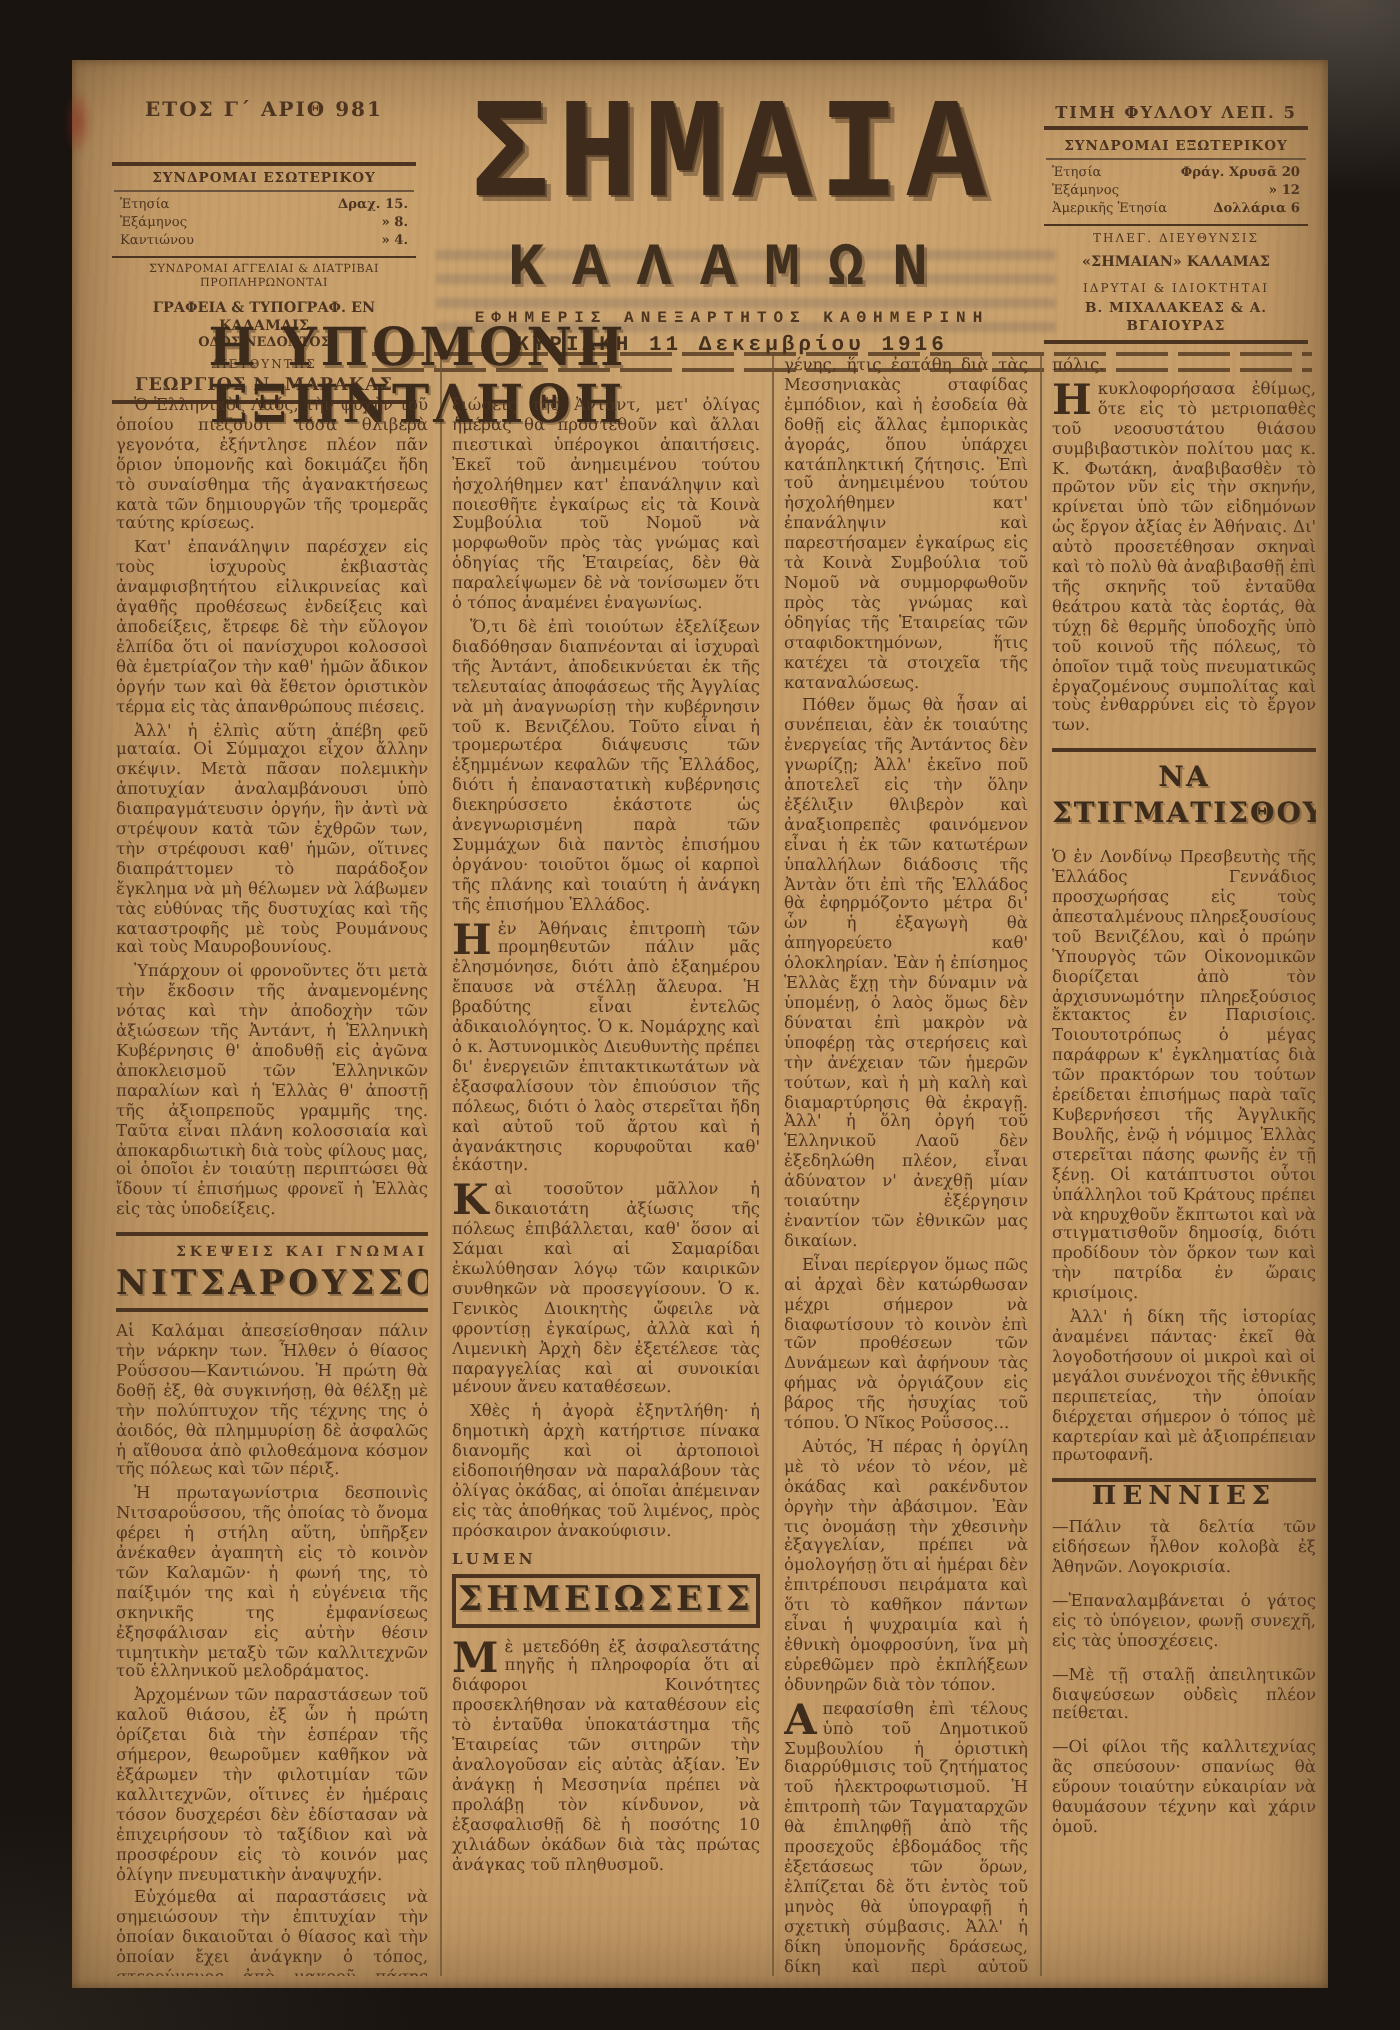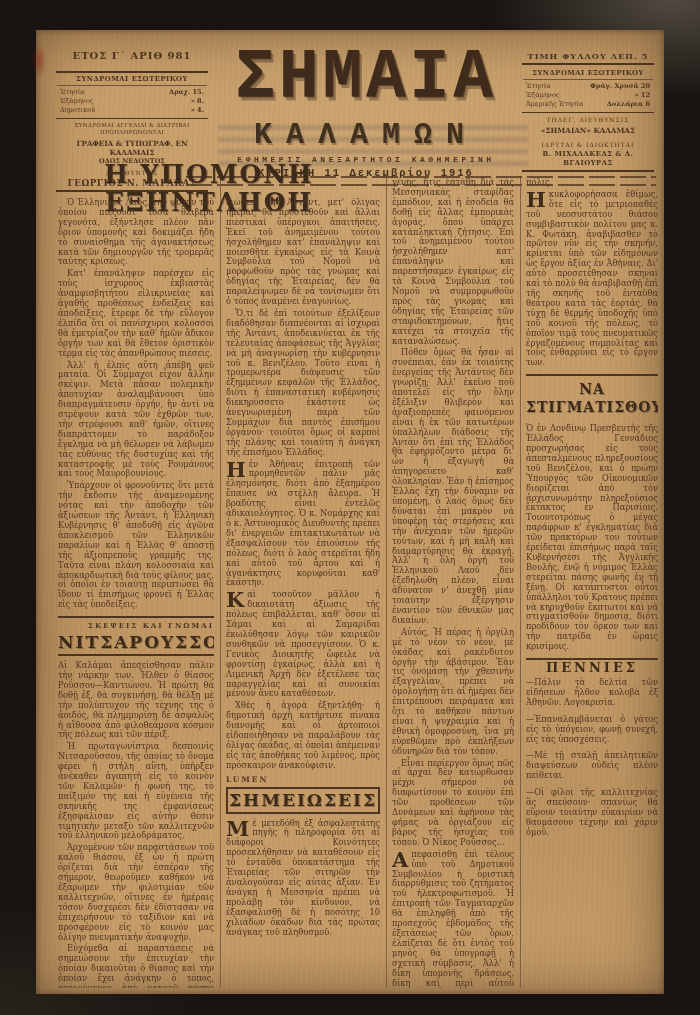--- a/index.html
+++ b/index.html
@@ -21,21 +21,21 @@
       #c69d69;
     box-shadow: inset 0 0 55px rgba(60,38,18,.55), inset 0 0 6px rgba(40,25,10,.5);
     color:#4c3420;
   }
   .smudge{position:absolute;left:-4px;top:14px;width:14px;height:34px;border-radius:50%;
     background:radial-gradient(ellipse at center, rgba(140,35,22,.55), rgba(0,0,0,0) 70%);filter:blur(1px);}
   .ghost{position:absolute;left:182px;top:88px;width:310px;height:48px;opacity:.16;filter:blur(1px);
     background:repeating-linear-gradient(0deg, rgba(30,40,70,.9) 0 5px, rgba(0,0,0,0) 5px 12px);}
   
   .hdr-box{position:absolute;font-size:6.5px;line-height:8.5px;text-align:center;}
-  .issue{font-size:10px;font-weight:bold;letter-spacing:1px;white-space:nowrap;margin-bottom:10px;}
+  .issue{font-size:10px;font-weight:bold;letter-spacing:1px;white-space:nowrap;margin-bottom:20px;}
   .subbox{border-top:2px solid #4c3420;border-bottom:1px solid #4c3420;padding:2px 1px 3px;}
   .subbox .bx-title{font-weight:bold;font-size:6.8px;letter-spacing:.5px;border-bottom:1px solid #6b543b;padding-bottom:2px;margin-bottom:2px;}
   .sub-row{display:flex;justify-content:space-between;padding:0 3px;font-size:6.6px;line-height:9px;}
   .sub-row .val{font-weight:bold;}
   .small-note{font-size:5.6px;line-height:7px;margin-top:3px;letter-spacing:.3px;}
   .office{font-weight:bold;font-size:7.2px;line-height:9px;margin-top:3px;}
   .role{font-size:6px;margin-top:3px;letter-spacing:1px;}
   .person{font-weight:bold;font-size:8.8px;letter-spacing:.5px;margin-top:1px;border-bottom:2px solid #4c3420;padding-bottom:3px;}
   .price{font-size:8.2px;font-weight:bold;letter-spacing:1px;border-bottom:2px solid #4c3420;padding-bottom:2px;margin-bottom:2px;white-space:nowrap;}
   .masthead{position:absolute;left:150px;top:16px;width:360px;text-align:center;font-family:Liberation Mono, monospace;}
@@ -83,21 +83,21 @@
       <div>
           <div class="sub-row">
             <span class="lbl">Ἐτησία</span>
             <span class="val">Δραχ. 15.</span>
           </div>
           <div class="sub-row">
             <span class="lbl">Ἑξάμηνος</span>
             <span class="val">» 8.</span>
           </div>
           <div class="sub-row">
-            <span class="lbl">Δημοτικοῦ</span>
+            <span class="lbl">Καντιώνου</span>
             <span class="val">» 4.</span>
           </div>
         </div>
     </div>
     <div class="small-note">ΣΥΝΔΡΟΜΑΙ ΑΓΓΕΛΙΑΙ &amp; ΔΙΑΤΡΙΒΑΙ</div>
     <div class="small-note" style="margin-top:0;">ΠΡΟΠΛΗΡΩΝΟΝΤΑΙ</div>
     <div class="office">ΓΡΑΦΕΙΑ &amp; ΤΥΠΟΓΡΑΦ. ΕΝ ΚΑΛΑΜΑΙΣ</div>
     <div class="office" style="margin-top:0;font-size:6.5px;">ΟΔΟΣ ΝΕΔΟΝΤΟΣ</div>
     <div class="role">ΔΙΕΥΘΥΝΤΗΣ</div>
     <div class="person">ΓΕΩΡΓΙΟΣ Ν. ΜΑΡΑΚΑΣ</div>
@@ -172,34 +172,35 @@
     <div class="sec-title boxed">ΣΗΜΕΙΩΣΕΙΣ</div>
     <div>
         <p class="para nodent"><span class="dc">Μ</span>ὲ μετεδόθη ἐξ ἀσφαλεστάτης πηγῆς ἡ πληροφορία ὅτι αἱ διάφοροι Κοινότητες προσεκλήθησαν νὰ καταθέσουν εἰς τὸ ἐνταῦθα ὑποκατάστημα τῆς Ἑταιρείας τῶν σιτηρῶν τὴν ἀναλογοῦσαν εἰς αὐτὰς ἀξίαν. Ἐν ἀνάγκῃ ἡ Μεσσηνία πρέπει νὰ προλάβῃ τὸν κίνδυνον, νὰ ἐξασφαλισθῇ δὲ ἡ ποσότης 10 χιλιάδων ὀκάδων διὰ τὰς πρώτας ἀνάγκας τοῦ πληθυσμοῦ.</p>
       </div>
   </div>
 
   <div class="col" style="left:356px;top:148px;width:122px;height:810px;">
     <div>
         <p class="para nodent">γένης, ἥτις ἐστάθη διὰ τὰς Μεσσηνιακὰς σταφίδας ἐμπόδιον, καὶ ἡ ἐσοδεία θὰ δοθῇ εἰς ἄλλας ἐμπορικὰς ἀγοράς, ὅπου ὑπάρχει κατάπληκτική ζήτησις. Ἐπὶ τοῦ ἀνημειμένου τούτου ἠσχολήθημεν κατ' ἐπανάληψιν καὶ παρεστήσαμεν ἐγκαίρως εἰς τὰ Κοινὰ Συμβούλια τοῦ Νομοῦ νὰ συμμορφωθοῦν πρὸς τὰς γνώμας καὶ ὁδηγίας τῆς Ἑταιρείας τῶν σταφιδοκτημόνων, ἥτις κατέχει τὰ στοιχεῖα τῆς καταναλώσεως.</p>
         <p class="para">Πόθεν ὅμως θὰ ἦσαν αἱ συνέπειαι, ἐὰν ἐκ τοιαύτης ἐνεργείας τῆς Ἀντάντος δὲν γνωρίζῃ; Ἀλλ' ἐκεῖνο ποῦ ἀποτελεῖ εἰς τὴν ὅλην ἐξέλιξιν θλιβερὸν καὶ ἀναξιοπρεπὲς φαινόμενον εἶναι ἡ ἐκ τῶν κατωτέρων ὑπαλλήλων διάδοσις τῆς Ἀντὰν ὅτι ἐπὶ τῆς Ἑλλάδος θὰ ἐφηρμόζοντο μέτρα δι' ὧν ἡ ἐξαγωγὴ θὰ ἀπηγορεύετο καθ' ὁλοκληρίαν. Ἐὰν ἡ ἐπίσημος Ἑλλὰς ἔχῃ τὴν δύναμιν νὰ ὑπομένῃ, ὁ λαὸς ὅμως δὲν δύναται ἐπὶ μακρὸν νὰ ὑποφέρῃ τὰς στερήσεις καὶ τὴν ἀνέχειαν τῶν ἡμερῶν τούτων, καὶ ἡ μὴ καλὴ καὶ διαμαρτύρησις θὰ ἐκραγῇ. Ἀλλ' ἡ ὅλη ὀργή τοῦ Ἑλληνικοῦ Λαοῦ δὲν ἐξεδηλώθη πλέον, εἶναι ἀδύνατον ν' ἀνεχθῇ μίαν τοιαύτην ἐξέργησιν ἐναντίον τῶν ἐθνικῶν μας δικαίων.</p>
+        <p class="para">Εἶναι περίεργον ὅμως πῶς αἱ ἀρχαὶ δὲν κατώρθωσαν μέχρι σήμερον νὰ διαφωτίσουν τὸ κοινὸν ἐπὶ τῶν προθέσεων τῶν Δυνάμεων καὶ ἀφήνουν τὰς φήμας νὰ ὀργιάζουν εἰς βάρος τῆς ἡσυχίας τοῦ τόπου. Ὁ Νῖκος Ροΰσσος...</p>
         <p class="para">Αὐτός, Ἡ πέρας ἡ ὀργίλη μὲ τὸ νέον τὸ νέον, μὲ ὀκάδας καὶ ρακένδυτον ὀργὴν τὴν ἀβάσιμον. Ἐὰν τις ὀνομάσῃ τὴν χθεσινὴν ἐξαγγελίαν, πρέπει νὰ ὁμολογήσῃ ὅτι αἱ ἡμέραι δὲν ἐπιτρέπουσι πειράματα καὶ ὅτι τὸ καθῆκον πάντων εἶναι ἡ ψυχραιμία καὶ ἡ ἐθνικὴ ὁμοφροσύνη, ἵνα μὴ εὑρεθῶμεν πρὸ ἐκπλήξεων ὀδυνηρῶν διὰ τὸν τόπον.</p>
-        <p class="para">Εἶναι περίεργον ὅμως πῶς αἱ ἀρχαὶ δὲν κατώρθωσαν μέχρι σήμερον νὰ διαφωτίσουν τὸ κοινὸν ἐπὶ τῶν προθέσεων τῶν Δυνάμεων καὶ ἀφήνουν τὰς φήμας νὰ ὀργιάζουν εἰς βάρος τῆς ἡσυχίας τοῦ τόπου. Ὁ Νῖκος Ροΰσσος...</p>
         <p class="para nodent"><span class="dc">Α</span>πεφασίσθη ἐπὶ τέλους ὑπὸ τοῦ Δημοτικοῦ Συμβουλίου ἡ ὁριστικὴ διαρρύθμισις τοῦ ζητήματος τοῦ ἡλεκτροφωτισμοῦ. Ἡ ἐπιτροπὴ τῶν Ταγματαρχῶν θὰ ἐπιληφθῇ ἀπὸ τῆς προσεχοῦς ἑβδομάδος τῆς ἐξετάσεως τῶν ὅρων, ἐλπίζεται δὲ ὅτι ἐντὸς τοῦ μηνὸς θὰ ὑπογραφῇ ἡ σχετικὴ σύμβασις. Ἀλλ' ἡ δίκη ὑπομονῆς δράσεως, δίκη καὶ περὶ αὐτοῦ συμφέρον ἔχει ἐπείγῃ βρῆκε ψῆφος. Ἀλλ' ἡ δίς ἐγχώριος φήμη τρέχει ζητήματος γνωμοδοτήσεως ἐπὶ ἐτῶν φανερά.</p>
       </div>
   </div>
 
   <div class="col" style="left:490px;top:148px;width:132px;height:810px;">
     <div>
         <p class="para nodent">πόλις.</p>
         <p class="para nodent"><span class="dc">Η</span> κυκλοφορήσασα ἐθίμως, ὅτε εἰς τὸ μετριοπαθὲς τοῦ νεοσυστάτου θιάσου συμβιβαστικὸν πολίτου μας κ. Κ. Φωτάκη, ἀναβιβασθὲν τὸ πρῶτον νῦν εἰς τὴν σκηνήν, κρίνεται ὑπὸ τῶν εἰδημόνων ὡς ἔργον ἀξίας ἐν Ἀθήναις. Δι' αὐτὸ προσετέθησαν σκηναὶ καὶ τὸ πολὺ θὰ ἀναβιβασθῇ ἐπὶ τῆς σκηνῆς τοῦ ἐνταῦθα θεάτρου κατὰ τὰς ἑορτάς, θὰ τύχῃ δὲ θερμῆς ὑποδοχῆς ὑπὸ τοῦ κοινοῦ τῆς πόλεως, τὸ ὁποῖον τιμᾷ τοὺς πνευματικῶς ἐργαζομένους συμπολίτας καὶ τοὺς ἐνθαρρύνει εἰς τὸ ἔργον των.</p>
       </div>
     <div class="sec-title bar" style="font-size:14px;letter-spacing:1px;border-bottom:none;margin-top:6px;">ΝΑ ΣΤΙΓΜΑΤΙΣΘΟΥΝ</div>
     <div>
         <p class="para nodent">Ὁ ἐν Λονδίνῳ Πρεσβευτὴς τῆς Ἑλλάδος Γεννάδιος προσχωρήσας εἰς τοὺς ἀπεσταλμένους πληρεξουσίους τοῦ Βενιζέλου, καὶ ὁ πρώην Ὑπουργὸς τῶν Οἰκονομικῶν διορίζεται ἀπὸ τὸν ἀρχισυνωμότην πληρεξούσιος ἔκτακτος ἐν Παρισίοις. Τοιουτοτρόπως ὁ μέγας παράφρων κ' ἐγκληματίας διὰ τῶν πρακτόρων του τούτων ἐρείδεται ἐπισήμως παρὰ ταῖς Κυβερνήσεσι τῆς Ἀγγλικῆς Βουλῆς, ἐνῷ ἡ νόμιμος Ἑλλὰς στερεῖται πάσης φωνῆς ἐν τῇ ξένῃ. Οἱ κατάπτυστοι οὗτοι ὑπάλληλοι τοῦ Κράτους πρέπει νὰ κηρυχθοῦν ἔκπτωτοι καὶ νὰ στιγματισθοῦν δημοσίᾳ, διότι προδίδουν τὸν ὅρκον των καὶ τὴν πατρίδα ἐν ὥραις κρισίμοις.</p>
+        <p class="para">Ἀλλ' ἡ δίκη τῆς ἱστορίας ἀναμένει πάντας· ἐκεῖ θὰ λογοδοτήσουν οἱ μικροὶ καὶ οἱ μεγάλοι συνένοχοι τῆς ἐθνικῆς περιπετείας, τὴν ὁποίαν διέρχεται σήμερον ὁ τόπος μὲ καρτερίαν καὶ μὲ ἀξιοπρέπειαν πρωτοφανῆ.</p>
       </div>
     <div class="pennies-title">ΠΕΝΝΙΕΣ</div>
     <div class="list-gap">
         <p class="para">—Πάλιν τὰ δελτία τῶν εἰδήσεων ἦλθον κολοβὰ ἐξ Ἀθηνῶν. Λογοκρισία.</p>
         <p class="para">—Ἐπαναλαμβάνεται ὁ γάτος εἰς τὸ ὑπόγειον, φωνῇ συνεχῆ, εἰς τὰς ὑποσχέσεις.</p>
         <p class="para">—Μὲ τῇ σταλῇ ἀπειλητικῶν διαψεύσεων οὐδεὶς πλέον πείθεται.</p>
         <p class="para">—Οἱ φίλοι τῆς καλλιτεχνίας ἂς σπεύσουν· σπανίως θὰ εὕρουν τοιαύτην εὐκαιρίαν νὰ θαυμάσουν τέχνην καὶ χάριν ὁμοῦ.</p>
       </div>
   </div>
 </div>

